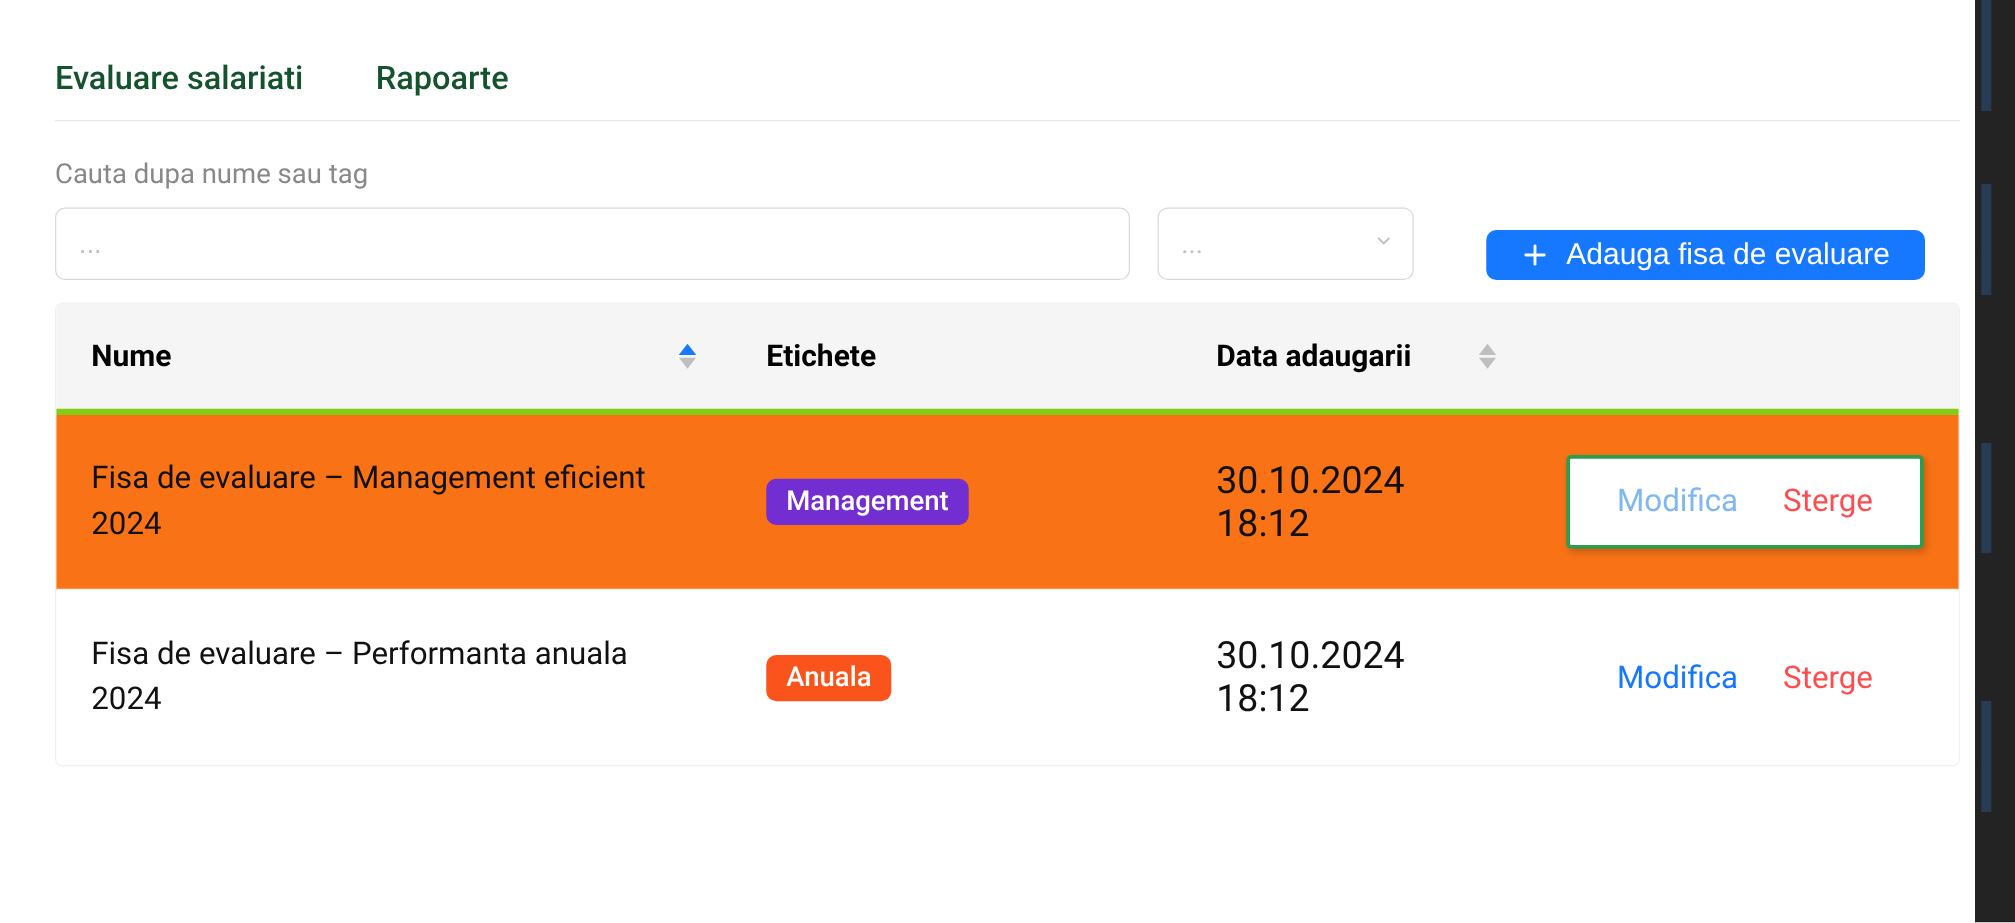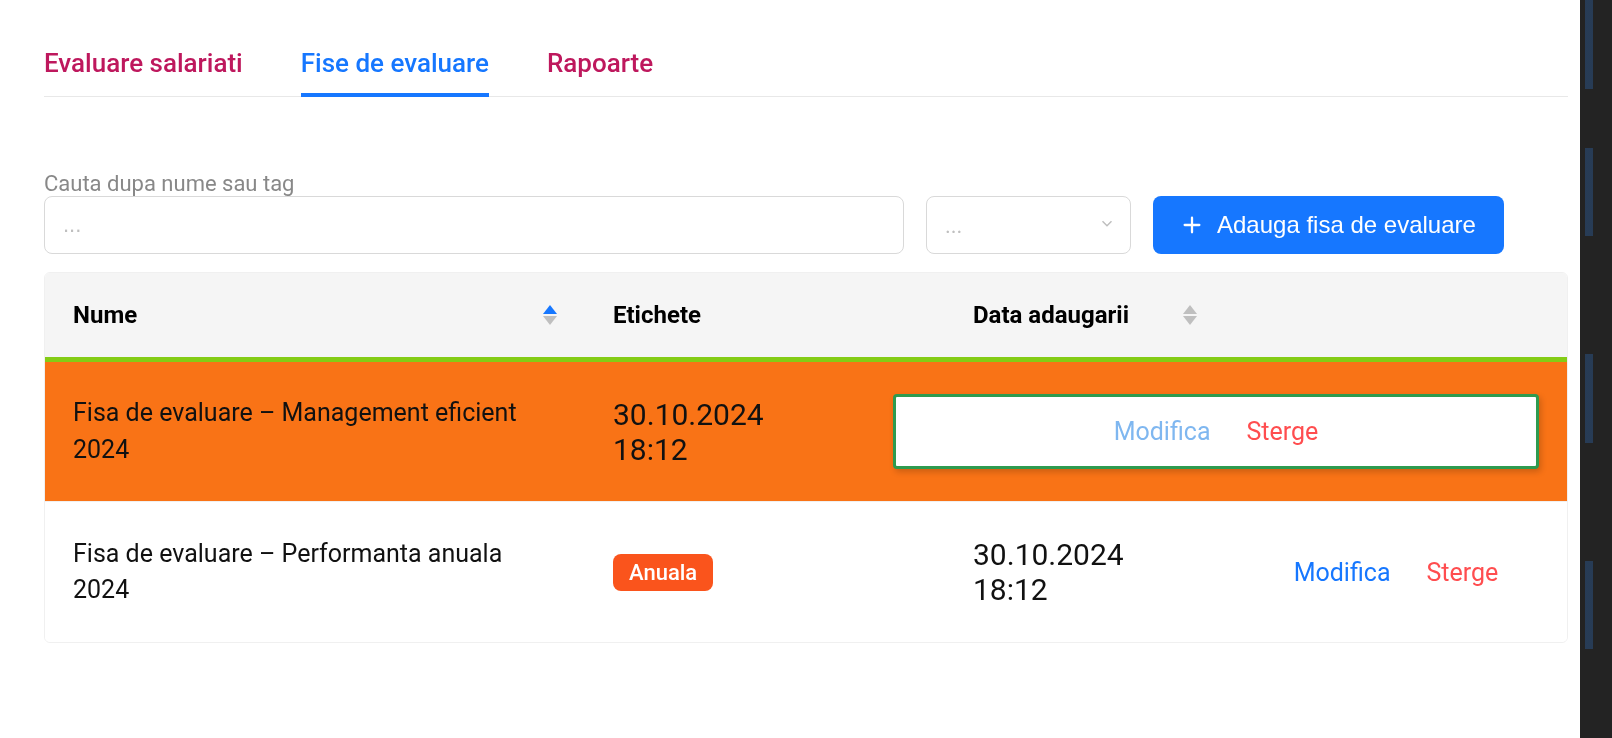--- a/index.html
+++ b/index.html
@@ -20,42 +20,42 @@
     flex: 1;
   }
   .tabs {
     display: flex;
     gap: 58px;
     border-bottom: 1px solid #e8e8e8;
   }
   .tab {
     font-size: 26px;
     font-weight: 500;
-    color: #be185d;
+    color: #14532d;
     padding: 8px 0 18px 0;
     cursor: pointer;
     position: relative;
   }
   .tab.active {
     color: #1677ff;
   }
   .tab.active::after {
     content: "";
     position: absolute;
     left: 0; right: 0; bottom: -1px;
     height: 4px;
     background: #1677ff;
   }
   .filters-row {
     display: flex;
     align-items: flex-end;
     gap: 22px;
     margin-top: 30px;
   }
-  .field-group { display: flex; flex-direction: column; gap: 0; margin-top: 44px; }
+  .field-group { display: flex; flex-direction: column; gap: 14px; }
   .field-label { font-size: 22px; color: #888; }
   .search-field { width: 860px; }
   .filter-field { width: 205px; }
   .text-input {
     height: 58px;
     border: 1px solid #d9d9d9;
     border-radius: 8px;
     padding: 0 18px;
     font-size: 22px;
     color: #333;
@@ -74,32 +74,33 @@
     cursor: pointer;
     background: #fff;
   }
   .select-input .chevron {
     position: absolute;
     right: 14px;
     top: 50%;
     transform: translateY(-50%);
   }
   .btn-primary {
-    height: 58px;
+    height: 40px;
     background: #1677ff;
     color: #fff;
     border: none;
     border-radius: 8px;
     padding: 0 28px;
     font-size: 24px;
     font-weight: 500;
     display: inline-flex;
     align-items: center;
     gap: 14px;
     cursor: pointer;
+    margin-left: 36px;
   }
   .btn-primary .plus-icon { display: inline-flex; }
   .table {
     margin-top: 18px;
     width: 100%;
     border: 1px solid #f0f0f0;
     border-radius: 6px;
     overflow: hidden;
   }
   .thead {
@@ -179,21 +180,20 @@
 <body>
 
 <div class="page">
   <div class="right-strip"></div>
 
 
   <div class="content">
 
     <div class="tabs">
       <div class="tab">Evaluare salariati</div>
-      <div class="tab active">Fise de evaluare</div>
       <div class="tab">Rapoarte</div>
     </div>
 
     <div class="filters-row">
       <div class="field-group search-field">
         <label class="field-label">Cauta dupa nume sau tag</label>
         <input class="text-input" type="text" placeholder="..." style="">
       </div>
 
       <div class="field-group filter-field">
@@ -245,20 +245,23 @@
               </svg>
           </span>
         </div>
         <div class="th col-actions"></div>
       </div>
 
       <div class="tbody">
 
         <div class="trow row-0">
           <div class="td col-name cell-name">Fisa de evaluare – Management eficient 2024</div>
+          <div class="td col-tags">
+            <span class="tag management">Management</span>
+          </div>
           <div class="td col-date cell-date">30.10.2024 18:12</div>
           <div class="td col-actions">
             <div class="actions-wrap highlighted">
               <span class="action-link action-edit">Modifica</span>
               <span class="action-link action-delete">Sterge</span>
             </div>
           </div>
         </div>
 
         <div class="trow row-1">

